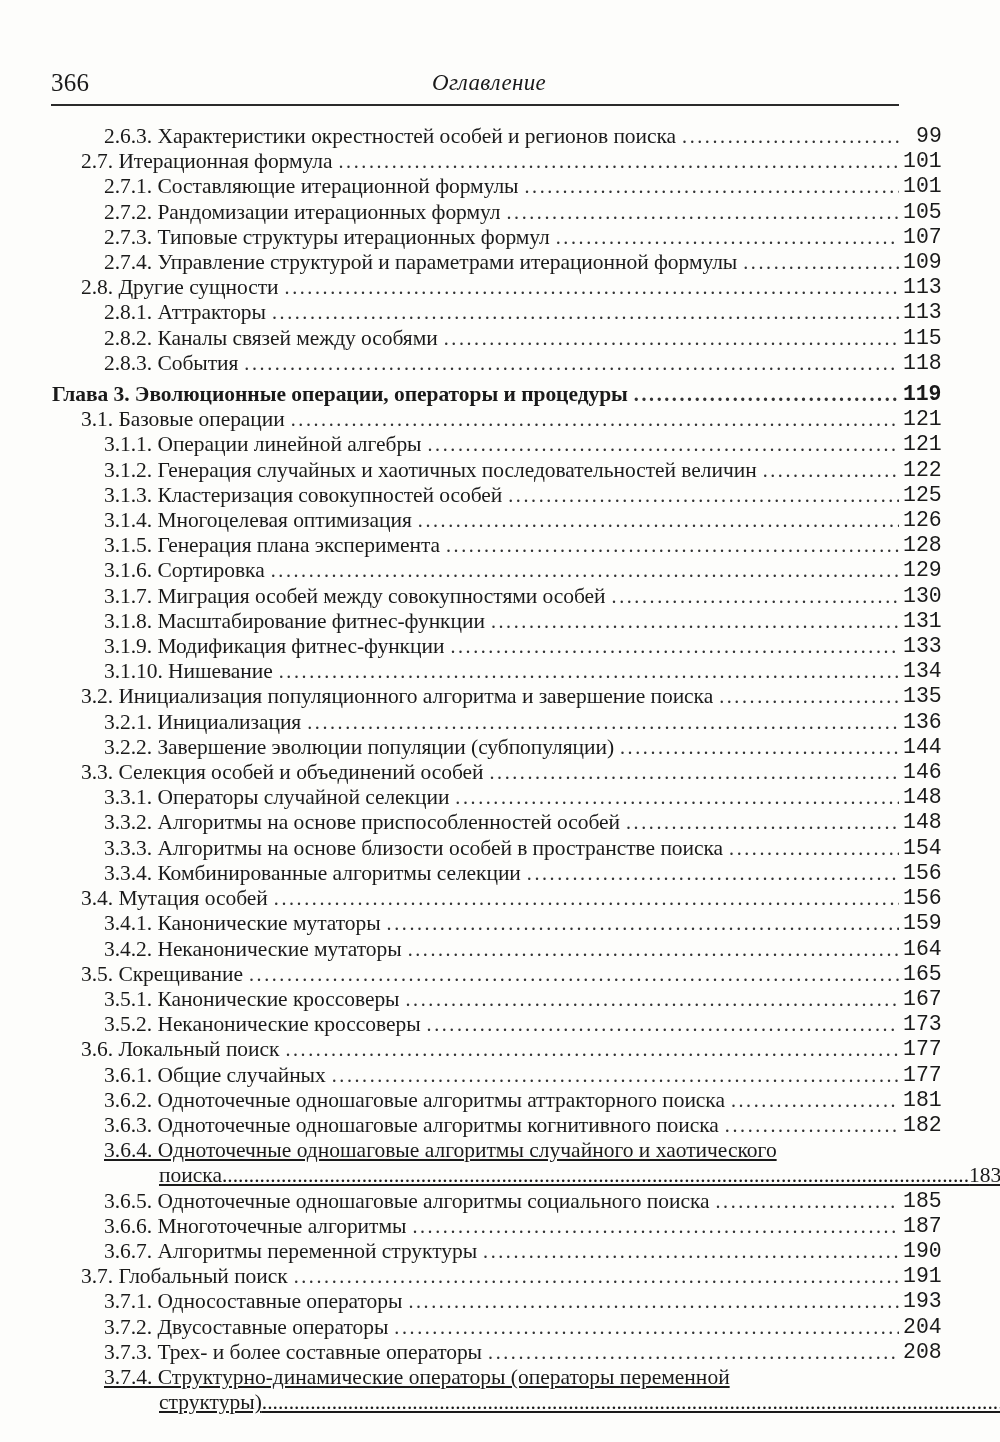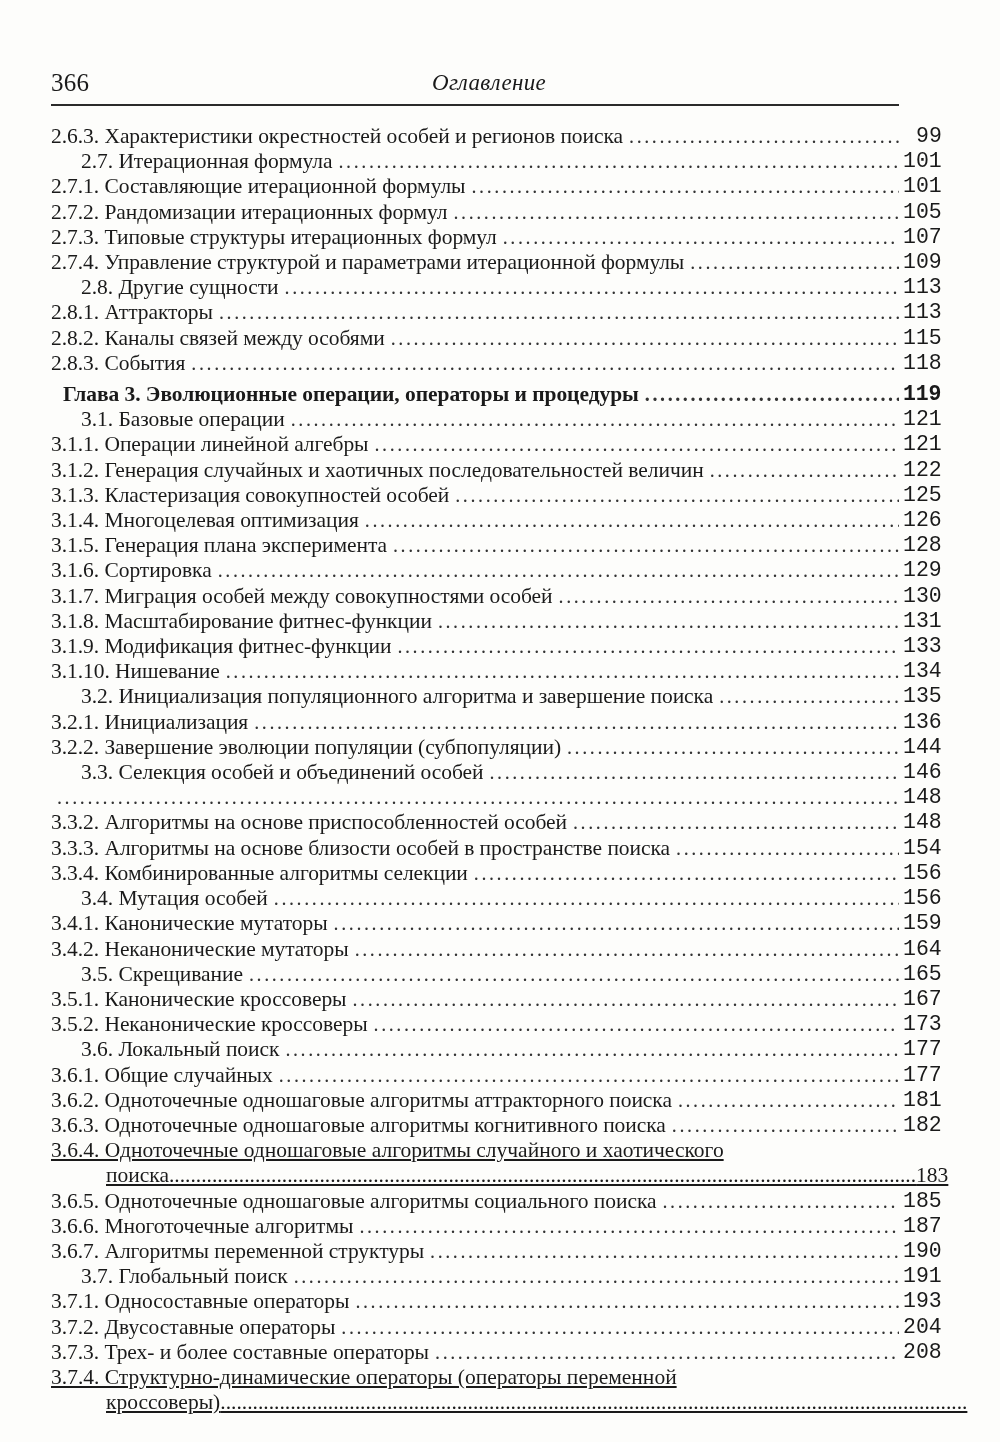--- a/index.html
+++ b/index.html
@@ -114,23 +114,23 @@
   .entry-wrap .first-line {
     white-space: nowrap;
   }
   .entry-wrap .second-line {
     display: flex;
     align-items: flex-end;
     white-space: nowrap;
   }
 
   
-  .lvl-chapter { margin-left: 12px; font-weight: bold; letter-spacing: -0.2px; }
+  .lvl-chapter { margin-left: 1px; font-weight: bold; letter-spacing: -0.2px; }
   .lvl-2       { margin-left: 30px; }
-  .lvl-3       { }
+  .lvl-3       { margin-left: 53px; }
 
   .lvl-3 .cont-indent { margin-left: 55px; }
 
   .gap-before { margin-top: 6px; }
 
   .chapter-row .label { font-weight: bold; }
 </style>
 </head>
 <body>
 
@@ -267,20 +267,21 @@
         <span class="label">3.2.2. Завершение эволюции популяции (субпопуляции)</span>
         <span class="leader">...........................................................................................................................................</span>
         <span class="pageno">144</span>
       </div>
       <div class="entry lvl-2">
         <span class="label">3.3. Селекция особей и объединений особей</span>
         <span class="leader">...........................................................................................................................................</span>
         <span class="pageno">146</span>
       </div>
       <div class="entry lvl-3">
+        <span class="label">3.3.1. Операторы случайной селекции</span>
         <span class="leader">...........................................................................................................................................</span>
         <span class="pageno">148</span>
       </div>
       <div class="entry lvl-3">
         <span class="label">3.3.2. Алгоритмы на основе приспособленностей особей</span>
         <span class="leader">...........................................................................................................................................</span>
         <span class="pageno">148</span>
       </div>
       <div class="entry lvl-3">
         <span class="label">3.3.3. Алгоритмы на основе близости особей в пространстве поиска</span>
@@ -381,19 +382,19 @@
         <span class="pageno">204</span>
       </div>
       <div class="entry lvl-3">
         <span class="label">3.7.3. Трех- и более составные операторы</span>
         <span class="leader">...........................................................................................................................................</span>
         <span class="pageno">208</span>
       </div>
       <div class="entry-wrap lvl-3">
         <div class="first-line">3.7.4. Структурно-динамические операторы (операторы переменной</div>
         <div class="second-line">
-          <span class="label cont-indent">кроссоверы)</span>
+          <span class="label cont-indent">структуры)</span>
           <span class="leader">...........................................................................................................................................</span>
         </div>
       </div>
     </div>
 
 </div>
 
 </body></html>

